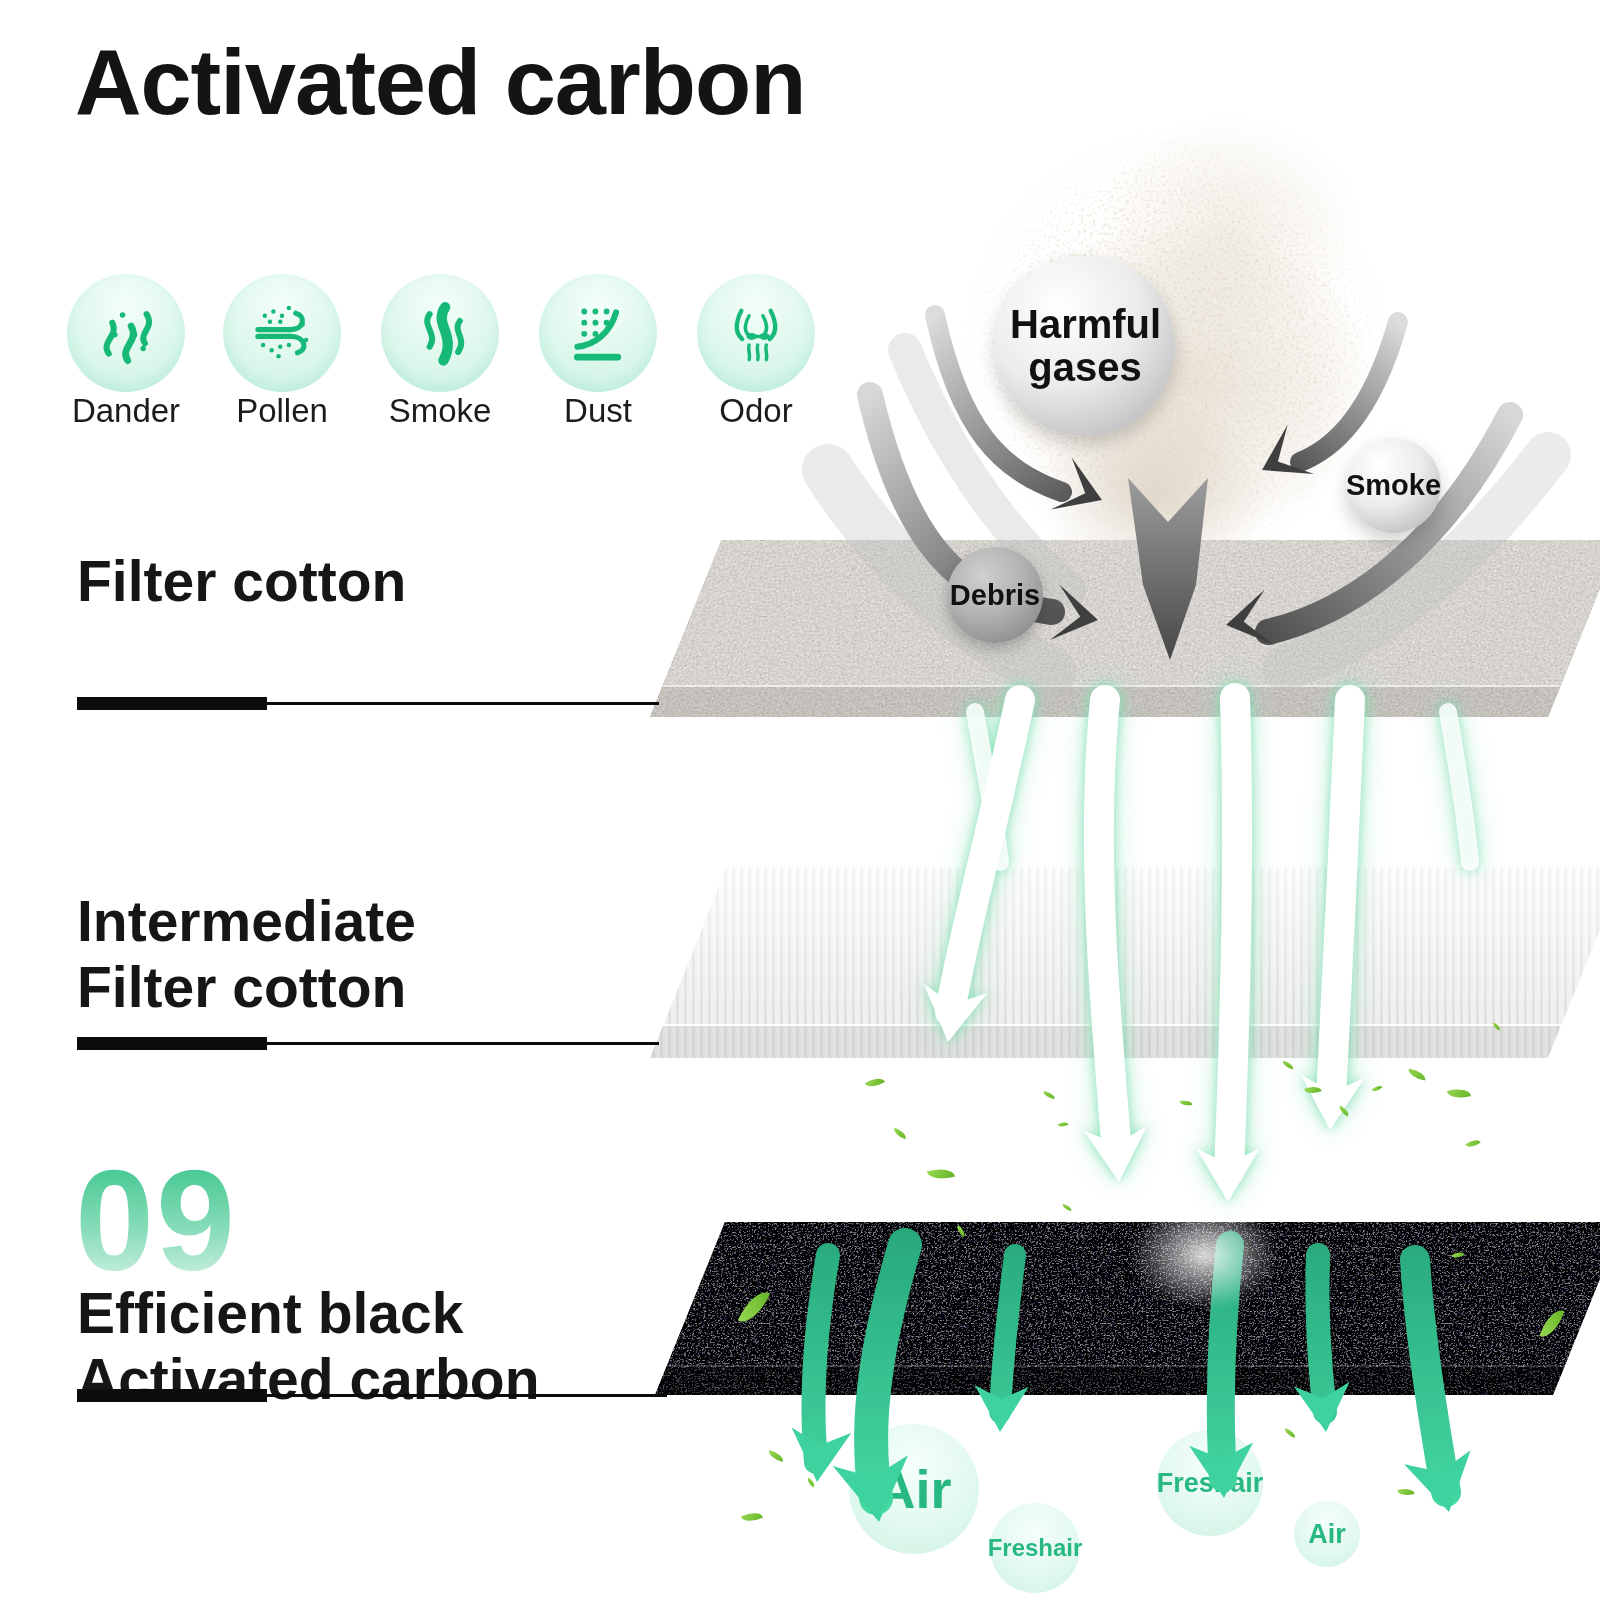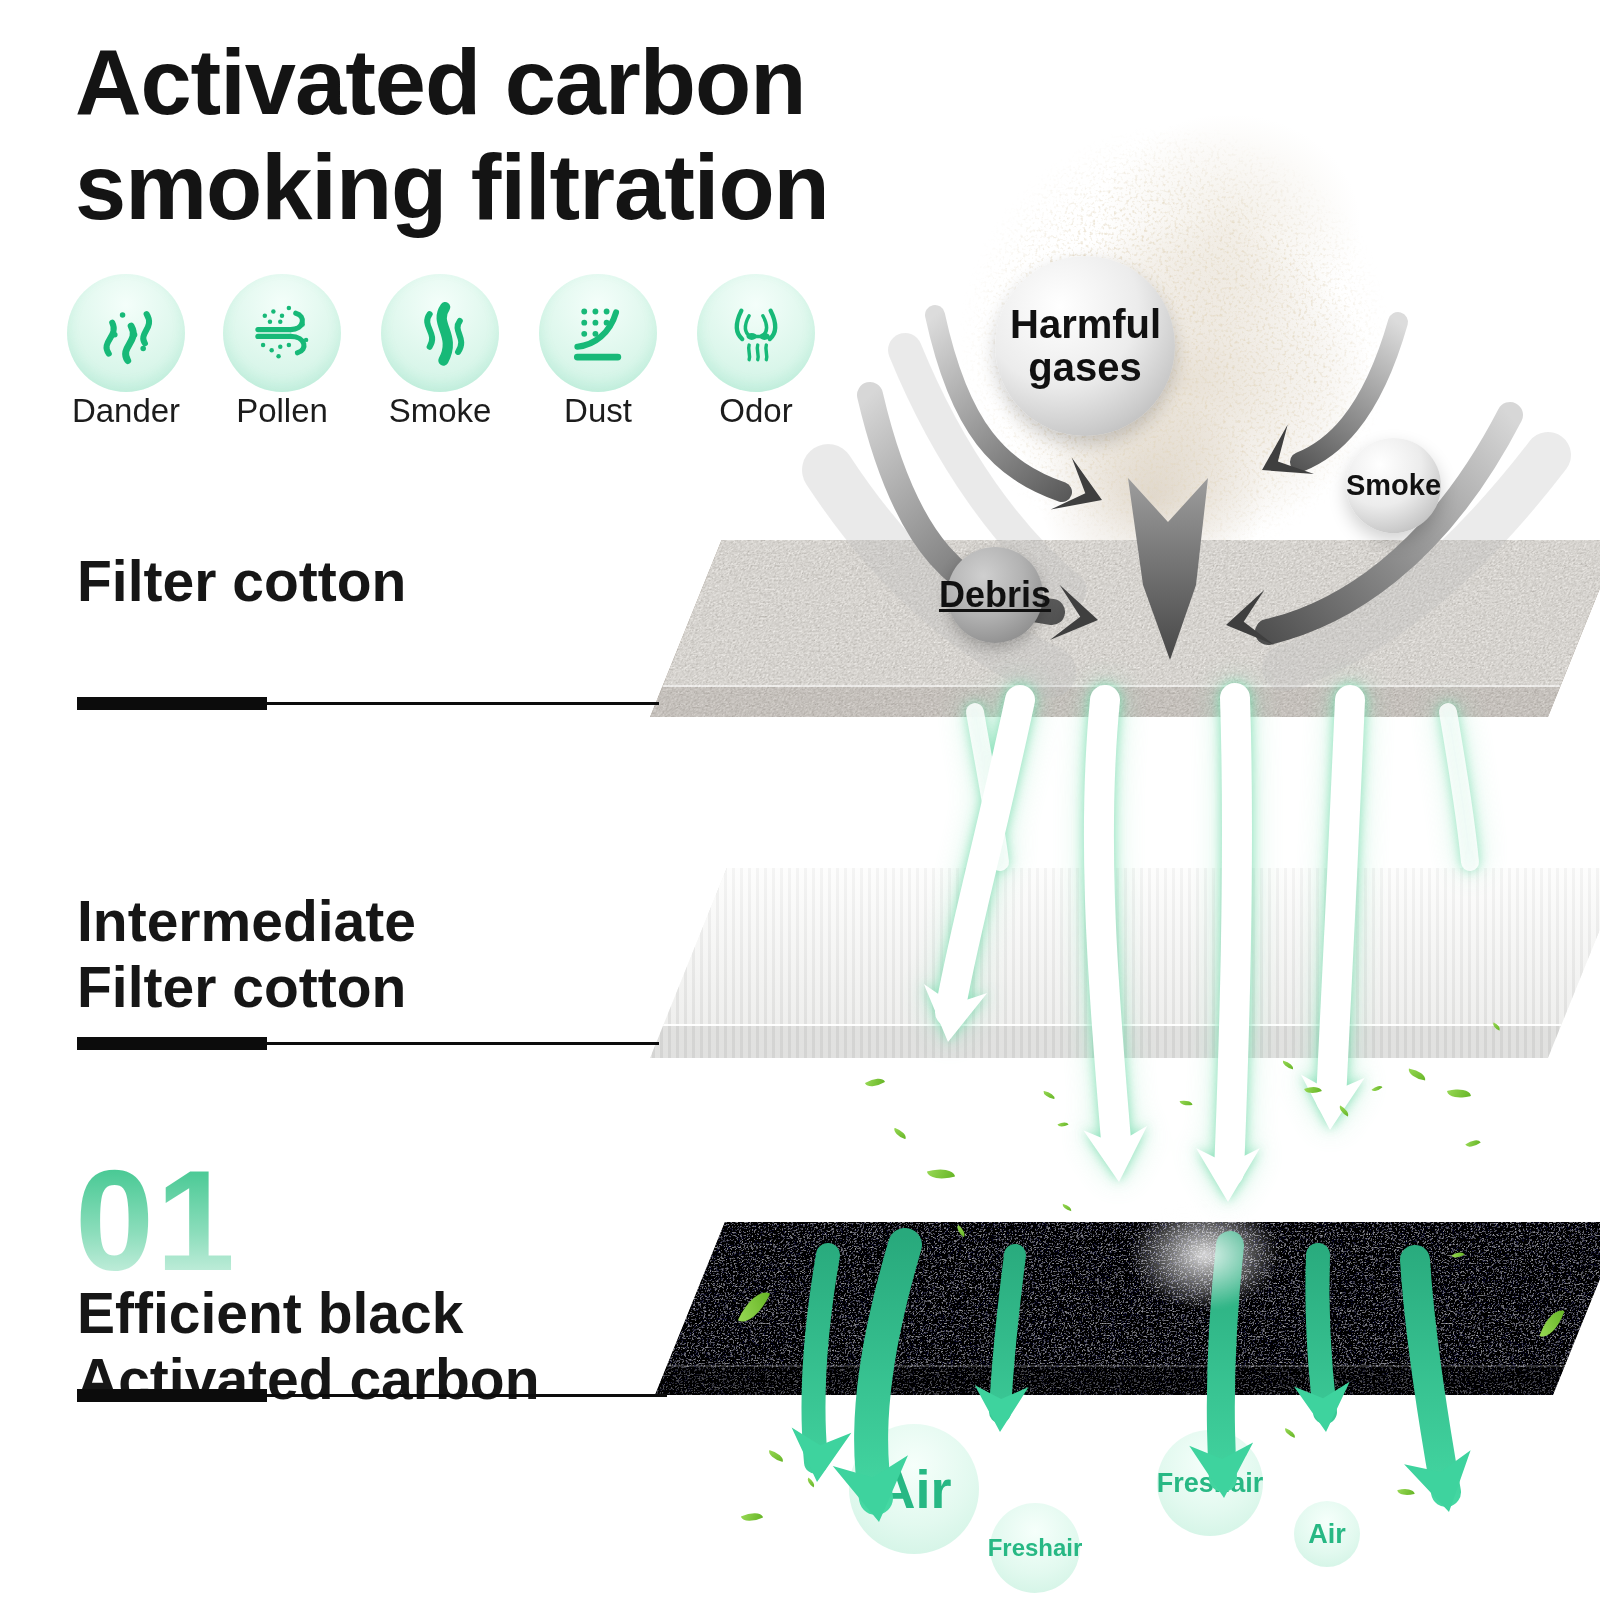--- a/index.html
+++ b/index.html
@@ -61,21 +61,20 @@
   .mist{position:absolute;z-index:31;background:radial-gradient(closest-side,rgba(255,255,255,.85),rgba(255,255,255,0));
     border-radius:50%;filter:blur(2px);}
 </style>
 </head>
 <body>
 
 <div class="canvas">
 
   <div class="headline">
     <div>Activated carbon</div>
-    <div>smoking filtration</div>
   </div>
 
   <div class="poll-row">
 
     <div class="poll" style="left:47px;top:274px;">
       <div class="bubble-ic">
         <svg class="ic-svg" viewBox="0 0 100 100" fill="none" stroke="#17b978" stroke-linecap="round">
           <path d="M30 74 C20 60 42 54 34 38" stroke-width="7"></path>
           <path d="M52 82 C42 66 66 60 56 42" stroke-width="8"></path>
           <path d="M72 62 C64 50 84 44 74 28" stroke-width="7"></path>
@@ -175,21 +174,21 @@
 
   <div class="step-title" style="top:888px;">
     <div>Intermediate</div>
     <div>Filter cotton</div>
   </div>
   <div class="bar-row" style="top:1037px;width:585px;">
     <div class="bar-thick"></div>
     <div class="bar-line" style="width:392px;"></div>
   </div>
 
-  <div class="step-num num3" style="top:1150px;">01</div>
+  <div class="step-num num3" style="top:1150px;">09</div>
   <div class="step-title" style="top:1280px;">
     <div>Efficient black</div>
     <div>Activated carbon</div>
   </div>
   <div class="bar-row" style="top:1389px;width:595px;">
     <div class="bar-thick"></div>
     <div class="bar-line" style="width:400px;"></div>
   </div>
 
   <div class="dust-soft"></div>
@@ -333,21 +332,21 @@
       </g>
     </g>
   </svg>
 
   <div class="sphere sphere-light" style="left:995px;top:256px;width:180px;height:180px;font-size:40px;line-height:1.08;">
     <span style="display:block;width:150px;">Harmful gases</span>
   </div>
   <div class="sphere sphere-light" style="left:1346px;top:438px;width:95px;height:95px;font-size:29px;">
     <span>Smoke</span>
   </div>
-  <div class="sphere sphere-dark" style="left:947px;top:547px;width:96px;height:96px;font-size:36px;text-decoration:underline;">
+  <div class="sphere sphere-dark" style="left:947px;top:547px;width:96px;height:96px;font-size:29px;">
     <span>Debris</span>
   </div>
 
   <div class="air-bubble" style="left:849px;top:1424px;width:130px;height:130px;font-size:54px;">
     <span>Air</span>
   </div>
   <div class="air-bubble" style="left:990px;top:1503px;width:90px;height:90px;font-size:24px;">
     <span>Freshair</span>
   </div>
   <div class="air-bubble" style="left:1157px;top:1430px;width:106px;height:106px;font-size:27px;">

